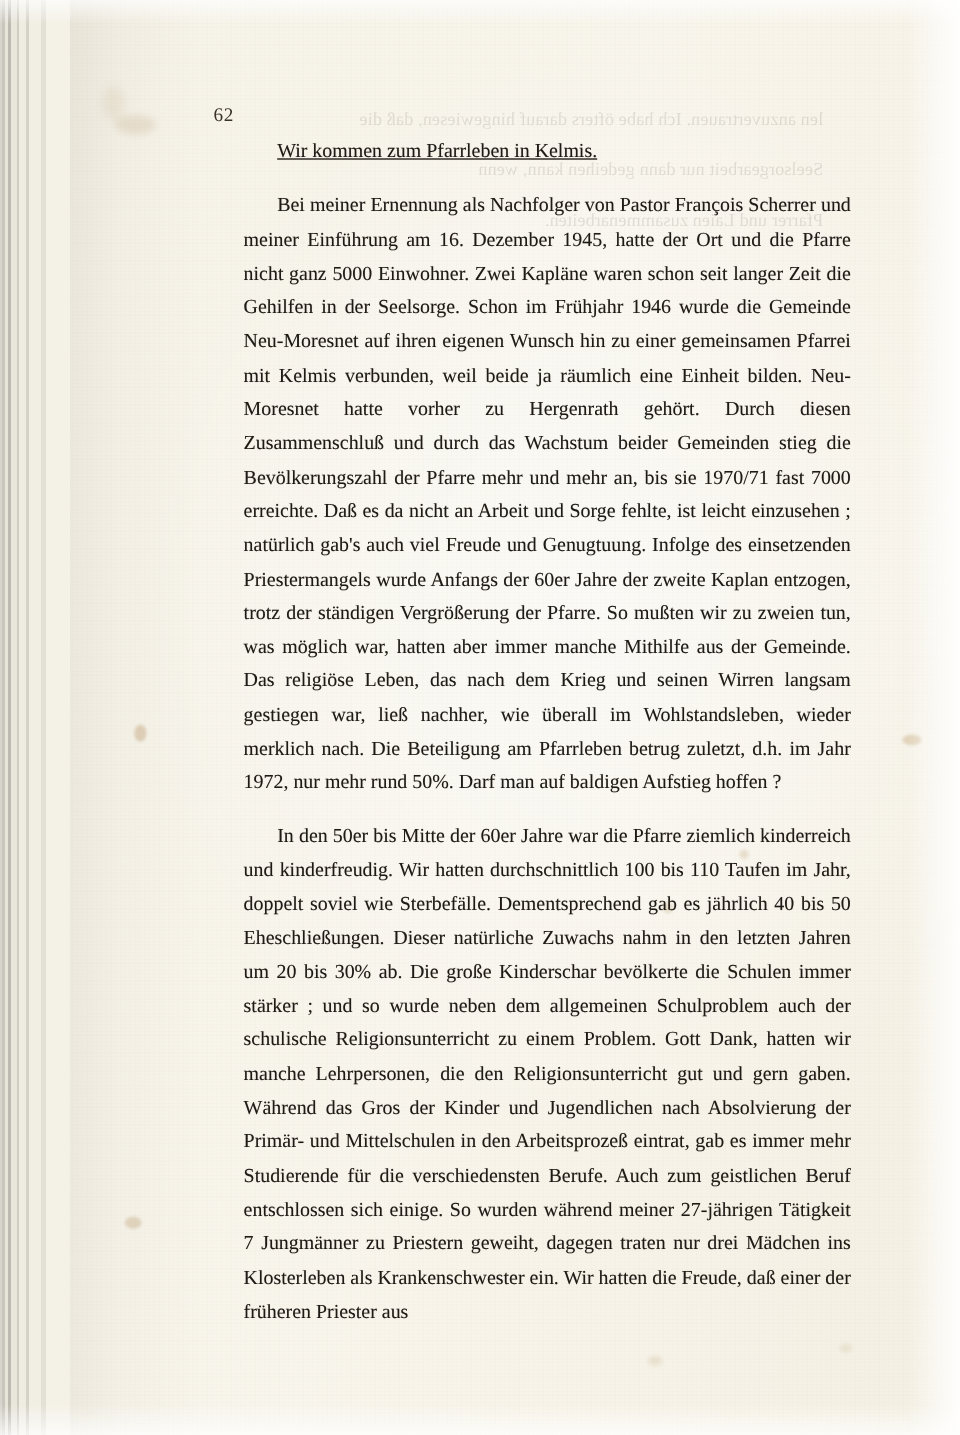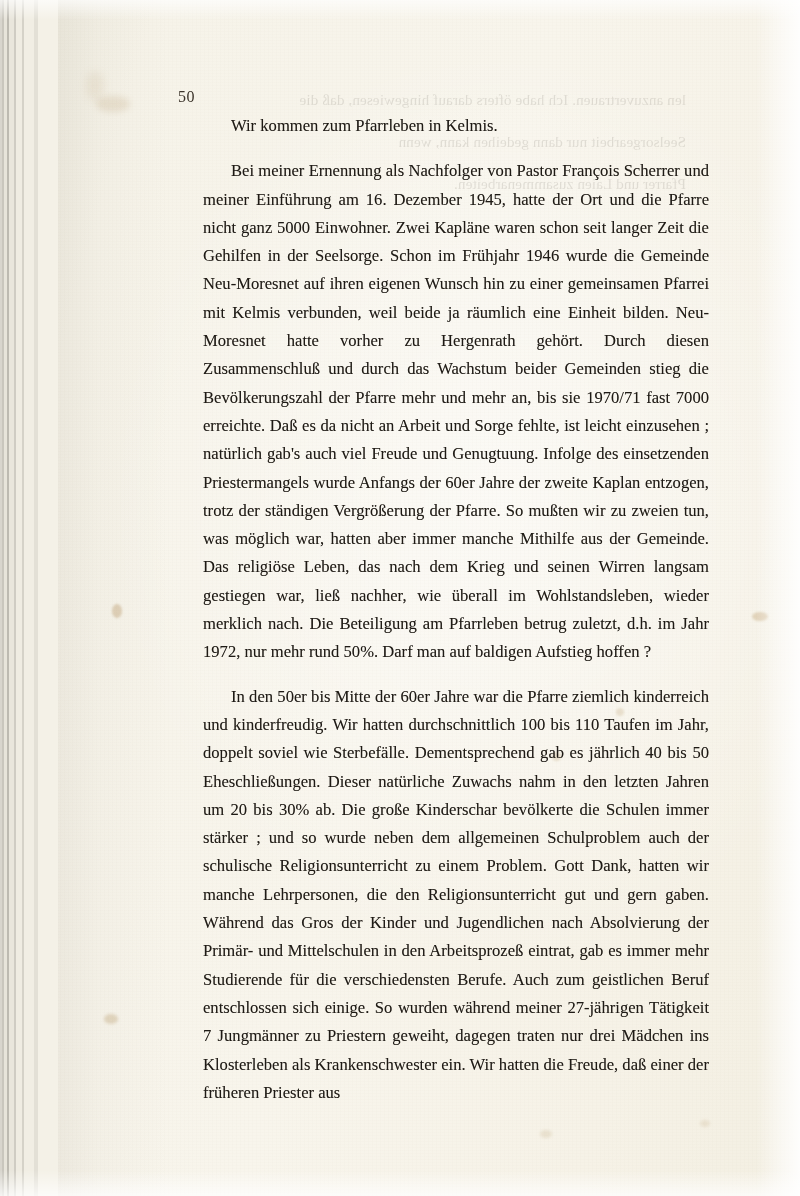--- a/index.html
+++ b/index.html
@@ -123,21 +123,21 @@
     margin: 0;
     font-size: 16.6px;
     line-height: 28.3px;
     color: #1e1a15;
     text-align: justify;
     text-indent: 28px;
     text-shadow: 0 0 0.6px rgba(40,34,26,0.35);
     -webkit-font-smoothing: antialiased;
   }
   .para + .para { margin-top: 16px; }
-  .gap-after { margin-bottom: 17px; }
+  .gap-after { margin-bottom: 17px; text-decoration: underline; }
 </style>
 </head>
 <body>
 
 <div class="scan-page">
 
   <div class="paper-surface"></div>
   <div class="paper-grain"></div>
 
   <div class="spot" style="left:96px;  top:96px;  width:34px; height:16px; background:rgba(170,132,72,0.16); filter:blur(3px);"></div>
@@ -149,21 +149,21 @@
   <div class="spot" style="left:616px; top:708px; width:8px;  height:8px;  background:rgba(175,140,80,0.20); filter:blur(1.2px);"></div>
   <div class="spot" style="left:540px; top:1130px;width:12px; height:8px;  background:rgba(170,135,80,0.16); filter:blur(1.6px);"></div>
   <div class="spot" style="left:700px; top:1120px;width:10px; height:7px;  background:rgba(170,135,80,0.14); filter:blur(1.6px);"></div>
 
   <div class="bleed-layer">
     <p>len anzuvertrauen. Ich habe öfters darauf hingewiesen, daß die</p>
     <p>Seelsorgearbeit nur dann gedeihen kann, wenn</p>
     <p>Pfarrer und Laien zusammenarbeiten.</p>
   </div>
 
-  <div class="folio">50</div>
+  <div class="folio">62</div>
 
   <div class="text-block">
     <p class="para gap-after">Wir kommen zum Pfarrleben in Kelmis.</p>
     <p class="para">Bei meiner Ernennung als Nachfolger von Pastor François Scherrer und meiner Einführung am 16. Dezember 1945, hatte der Ort und die Pfarre nicht ganz 5000 Einwohner. Zwei Kapläne waren schon seit langer Zeit die Gehilfen in der Seelsorge. Schon im Frühjahr 1946 wurde die Gemeinde Neu-Moresnet auf ihren eigenen Wunsch hin zu einer gemeinsamen Pfarrei mit Kelmis verbunden, weil beide ja räumlich eine Einheit bilden. Neu-Moresnet hatte vorher zu Hergenrath gehört. Durch diesen Zusammenschluß und durch das Wachstum beider Gemeinden stieg die Bevölkerungszahl der Pfarre mehr und mehr an, bis sie 1970/71 fast 7000 erreichte. Daß es da nicht an Arbeit und Sorge fehlte, ist leicht einzusehen ; natürlich gab's auch viel Freude und Genugtuung. Infolge des einsetzenden Priestermangels wurde Anfangs der 60er Jahre der zweite Kaplan entzogen, trotz der ständigen Vergrößerung der Pfarre. So mußten wir zu zweien tun, was möglich war, hatten aber immer manche Mithilfe aus der Gemeinde. Das religiöse Leben, das nach dem Krieg und seinen Wirren langsam gestiegen war, ließ nachher, wie überall im Wohlstandsleben, wieder merklich nach. Die Beteiligung am Pfarrleben betrug zuletzt, d.h. im Jahr 1972, nur mehr rund 50%. Darf man auf baldigen Aufstieg hoffen ?</p>
     <p class="para">In den 50er bis Mitte der 60er Jahre war die Pfarre ziemlich kinderreich und kinderfreudig. Wir hatten durchschnittlich 100 bis 110 Taufen im Jahr, doppelt soviel wie Sterbefälle. Dementsprechend gab es jährlich 40 bis 50 Eheschließungen. Dieser natürliche Zuwachs nahm in den letzten Jahren um 20 bis 30% ab. Die große Kinderschar bevölkerte die Schulen immer stärker ; und so wurde neben dem allgemeinen Schulproblem auch der schulische Religionsunterricht zu einem Problem. Gott Dank, hatten wir manche Lehrpersonen, die den Religionsunterricht gut und gern gaben. Während das Gros der Kinder und Jugendlichen nach Absolvierung der Primär- und Mittelschulen in den Arbeitsprozeß eintrat, gab es immer mehr Studierende für die verschiedensten Berufe. Auch zum geistlichen Beruf entschlossen sich einige. So wurden während meiner 27-jährigen Tätigkeit 7 Jungmänner zu Priestern geweiht, dagegen traten nur drei Mädchen ins Klosterleben als Krankenschwester ein. Wir hatten die Freude, daß einer der früheren Priester aus</p>
   </div>
 
   <div class="gutter-shade"></div>
   <div class="gutter-left"></div>
   <div class="edge-right"></div>

